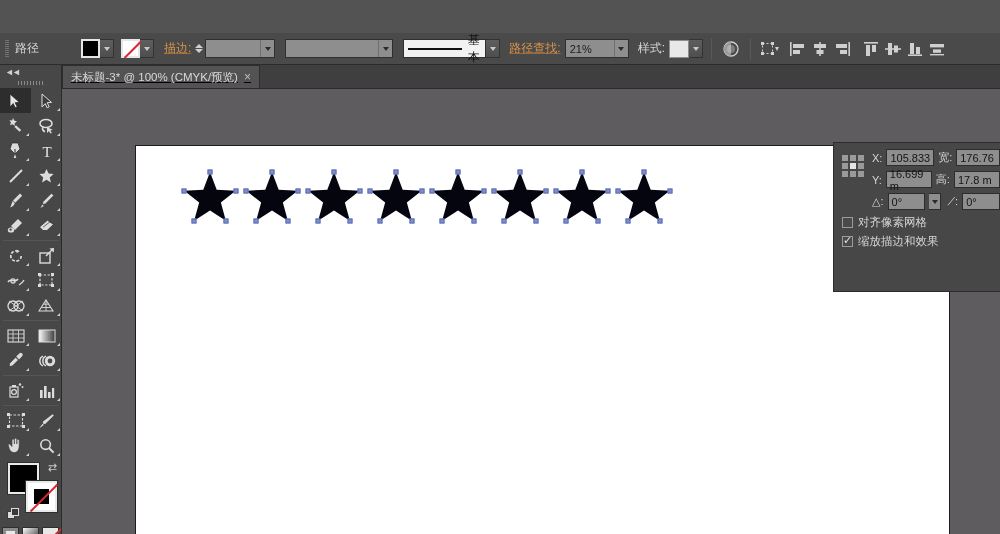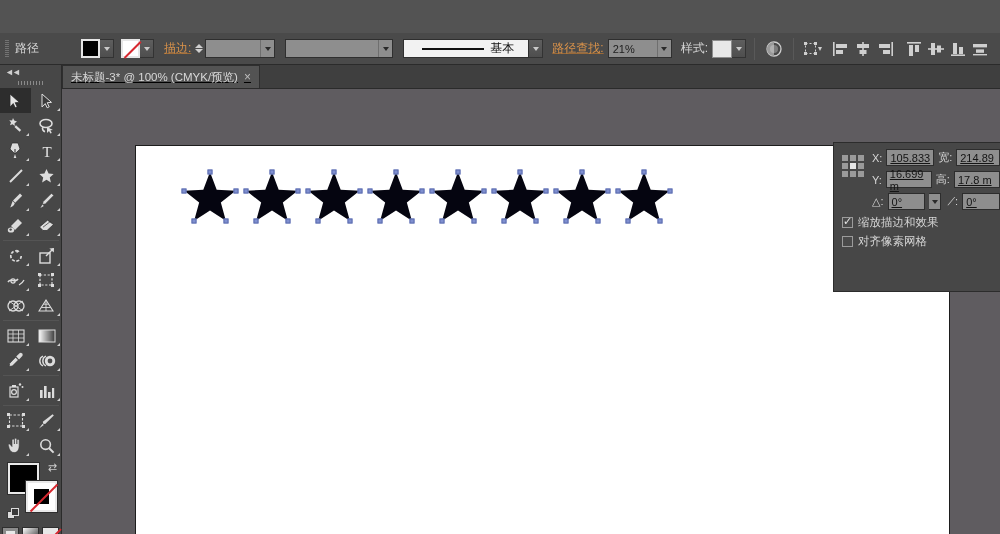--- a/index.html
+++ b/index.html
@@ -181,21 +181,20 @@
   .proxy{ position:absolute; left:8px; top:12px; width:22px; height:22px;
      display:grid; grid-template-columns:repeat(3,1fr); grid-template-rows:repeat(3,1fr); gap:2px;}
   .proxy span{ background:#9a9a9a; }
   .proxy span.c{ background:#e4e4e4; }
   .row{ display:flex; align-items:center; margin: 0 0 5px 38px; gap:4px; }
   .flabel{ color:#d6d6d6; font-size:11px; width:13px; text-align:right; }
   .finput{
     height:17px; background:#8e8e8e; border:1px solid #2d2d2d; color:#141414;
     font-size:11px; padding:0 3px; display:flex; align-items:center;
     font-family:"Liberation Sans",sans-serif;
-    text-decoration:underline;
   }
   .finput.w1{ width:62px; }
   .fdrop{ width:15px;height:17px;background:#8e8e8e;border:1px solid #2d2d2d;border-left:none;
      display:flex;align-items:center;justify-content:center;}
   .fdrop .tri{border-top-color:#2a2a2a;}
   .chk-row{ display:flex; align-items:center; gap:5px; margin:0 0 4px 8px; }
   .chk{ width:11px;height:11px;background:#4a4a4a;border:1px solid #9b9b9b; position:relative;}
   .chk.on:after{ content:"✓"; position:absolute; left:0px; top:-3px; font-size:11px; color:#e4e4e4;}
   .chk-label{ color:#d6d6d6; font-size:11.5px; }
   .angle-glyph{color:#d6d6d6;font-size:11px;width:13px;text-align:right;}
@@ -238,21 +237,21 @@
     </div>
     <div style="width:10px"></div>
     <div class="combo" style="width:108px">
       <span></span>
       <span class="cdrop">
           <i class="tri"></i>
         </span>
     </div>
 
     <div style="width:10px"></div>
-    <div class="combo white" style="width:126px">
+    <div class="combo white" style="width:83px">
       <span class="brush-preview">
         <i class="brush-line"></i>
         <span style="font-size:12px;color:#111">基本</span>
       </span>
     </div>
     <span class="mini-drop">
         <i class="tri"></i>
       </span>
 
     <div style="width:9px"></div>
@@ -690,44 +689,44 @@
         <span></span>
         <span></span>
         <span></span>
         <span></span>
       </div>
 
       <div class="row">
         <span class="flabel">X:</span>
         <span class="finput w1">105.833</span>
         <span class="flabel" style="width:18px">宽:</span>
-        <span class="finput w1">214.89</span>
+        <span class="finput w1">176.76</span>
       </div>
 
       <div class="row">
         <span class="flabel">Y:</span>
         <span class="finput w1">16.699 m</span>
         <span class="flabel" style="width:18px">高:</span>
         <span class="finput w1">17.8 m</span>
       </div>
 
       <div class="row">
         <span class="angle-glyph">△:</span>
         <span class="finput" style="width:48px">0°</span>
         <span class="fdrop">
             <i class="tri"></i>
           </span>
         <span class="angle-glyph" style="width:18px">⟋:</span>
         <span class="finput" style="width:48px">0°</span>
       </div>
 
       <div class="chk-row">
+        <span class="chk"></span>
+        <span class="chk-label">对齐像素网格</span>
+      </div>
+      <div class="chk-row">
         <span class="chk on"></span>
         <span class="chk-label">缩放描边和效果</span>
       </div>
-      <div class="chk-row">
-        <span class="chk"></span>
-        <span class="chk-label">对齐像素网格</span>
-      </div>
     </div>
   </div>
 
 </div>
 
 </body></html>

